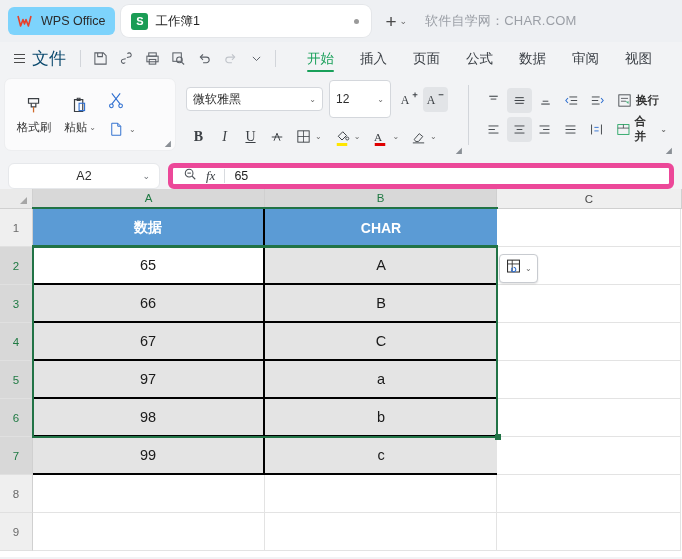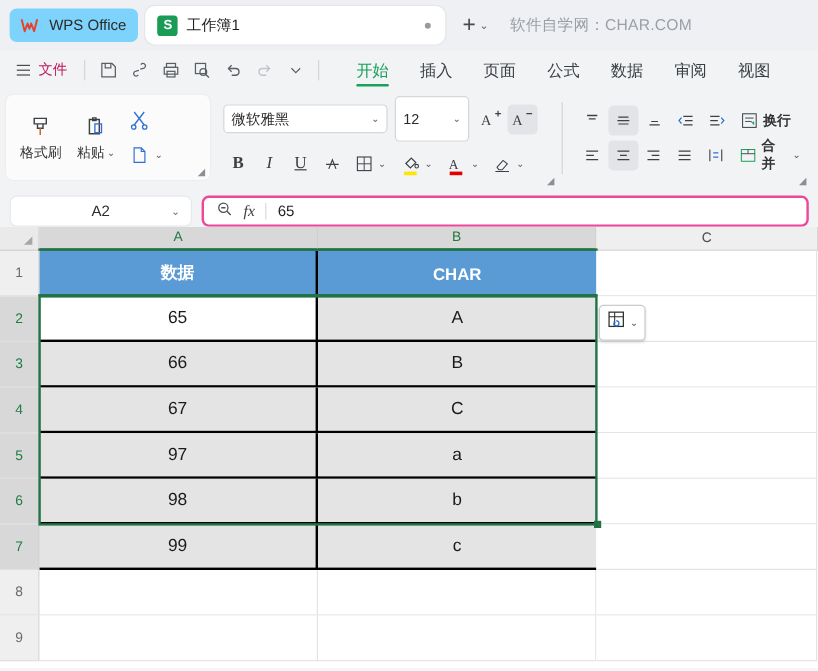--- a/index.html
+++ b/index.html
@@ -47,21 +47,21 @@
 
   
   .menubar {
     height:33px; background:#f2f3f5;
     display:flex; align-items:center; padding:0 6px; gap:0px;
   }
   .hamburger {
     display:flex; flex-direction:column; gap:2.5px; padding:0 5px 0 8px;
   }
   .hamburger i { display:block; width:11px; height:1.4px; background:#4a4a4a; }
-  .menu-file { font-size:12px; color:#be185d; padding:0 8px 0 2px; }
+  .menu-file { font-size:17px; color:#0c4a6e; padding:0 8px 0 2px; }
   .vsep { width:1px; height:17px; background:#d2d5da; margin:0 6px; }
   .qicon {
     width:26px; height:24px; display:flex; align-items:center; justify-content:center;
     color:#5a5f66;
   }
   .qicon.disabled { color:#c0c4ca; }
   .ribbon-tabs { display:flex; align-items:center; gap:0; margin-left:12px; }
   .rtab {
     font-size:13.5px; color:#3a3f45; padding:0 13px; height:31px;
     display:flex; align-items:center; position:relative;
@@ -119,21 +119,21 @@
   }
   .namebox {
     width:152px; height:26px; background:#fff; border-radius:6px;
     display:flex; align-items:center; justify-content:center; position:relative;
     font-size:12.5px; color:#2b2b2b; border:1px solid #e6e8eb;
   }
   .namebox .nb-caret { position:absolute; right:9px; font-size:9px; color:#70747a; }
   .fxwrap {
     flex:1; height:26px; background:#fff; border-radius:6px;
     display:flex; align-items:center; gap:9px; padding:0 10px;
-    border:2px solid #ec4899;
+    border:5px solid #ec4899;
   }
   .fx-label { font-size:13px; font-style:italic; color:#3c4045; font-family:"Liberation Serif", serif; }
   .fx-div { width:1px; height:14px; background:#d8dbdf; }
   .fx-val { font-size:12.5px; color:#1f1f1f; }
 
   
   .gridarea { position:relative; background:#fff; height:368px; overflow:hidden; }
   .colheader { display:flex; height:20px; }
   .corner-cell {
     width:33px; height:20px; background:#eaeaea; position:relative;

